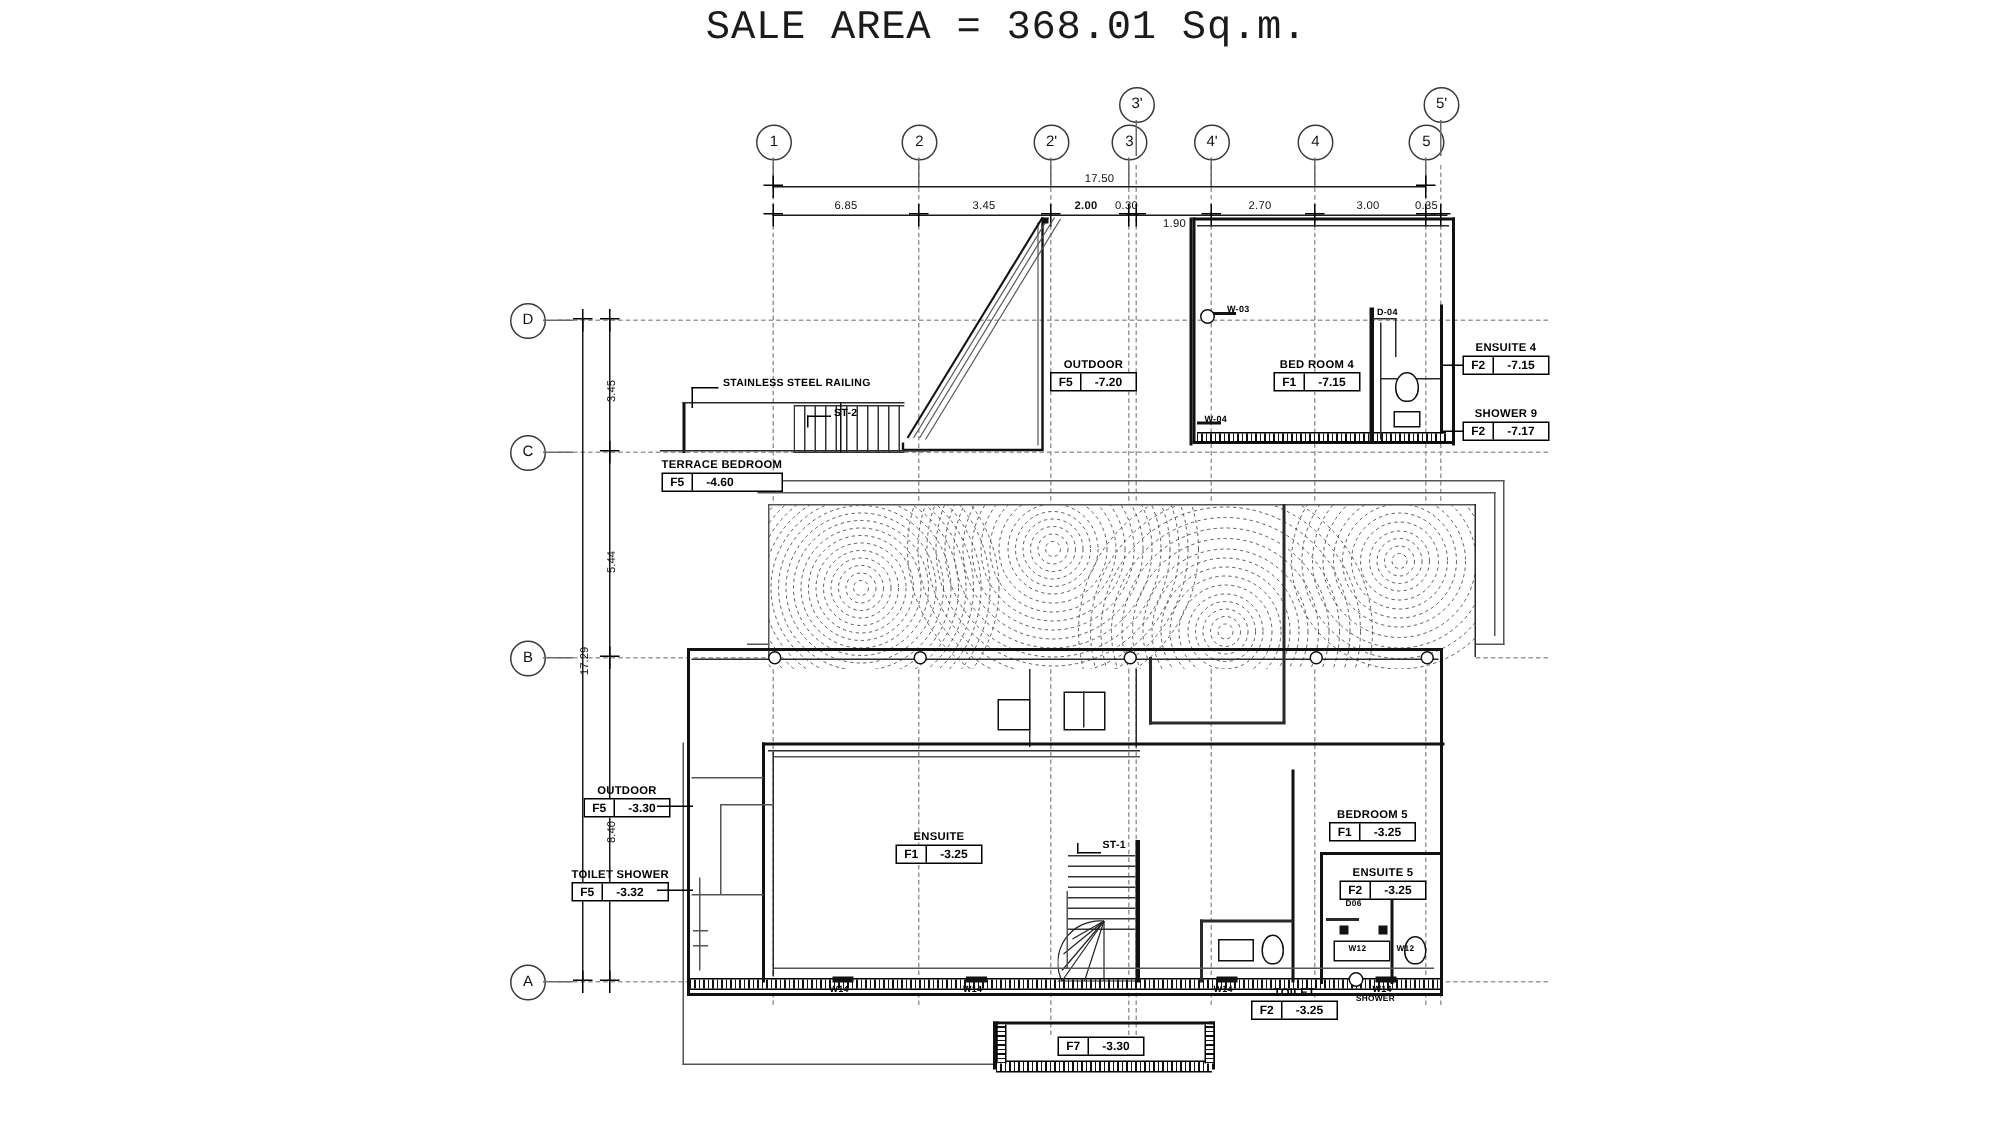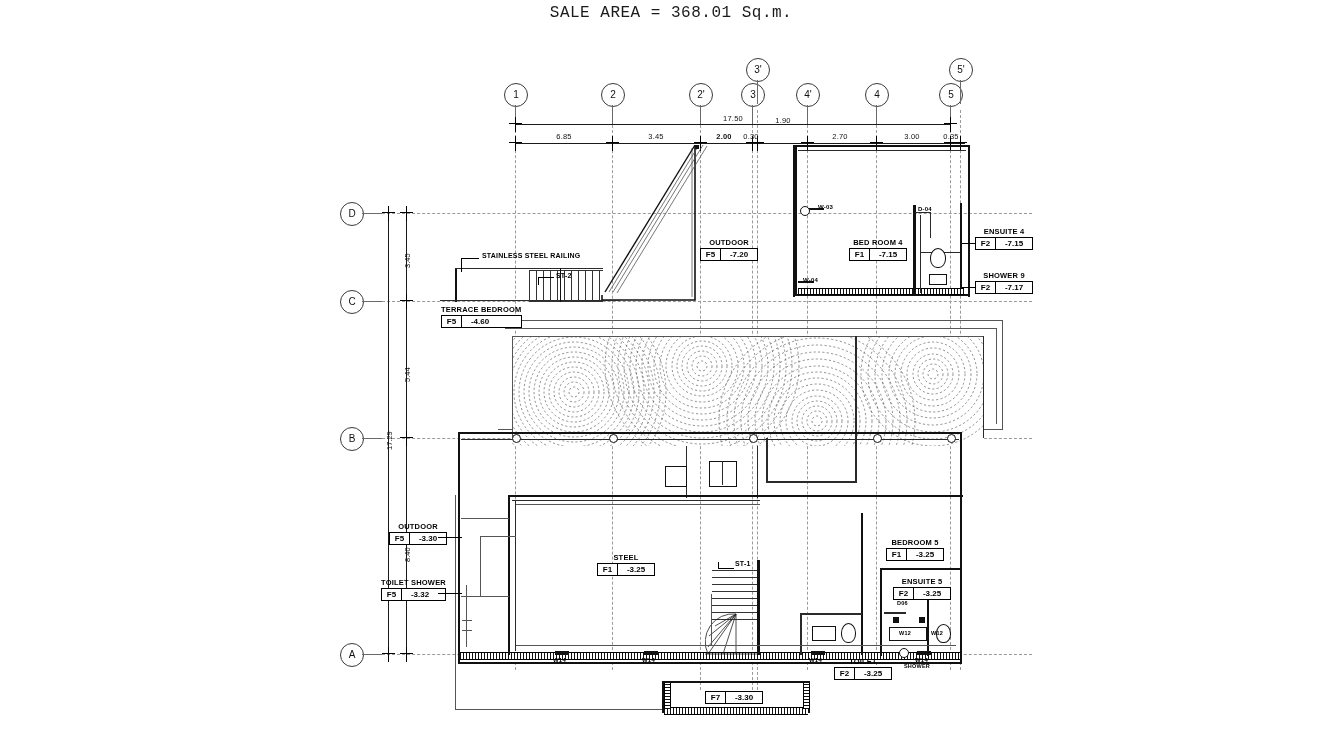--- a/index.html
+++ b/index.html
@@ -3,21 +3,21 @@
 <meta charset="utf-8">
 <style>
   html,body{margin:0;padding:0;background:#ffffff;}
   body{width:1342px;height:754px;overflow:hidden;
        font-family:"Liberation Sans",sans-serif;color:#000;}
   #stage{position:relative;width:1342px;height:754px;}
 
   
   #title{position:absolute;left:0;top:4px;width:1342px;text-align:center;
          font-family:"Liberation Mono","DejaVu Sans Mono",monospace;
-         font-size:16px;letter-spacing:.5px;color:#1b1b1b;}
+         font-size:27px;letter-spacing:.5px;color:#1b1b1b;}
 
   
   .ln{position:absolute;background:#000;}
   .thin{background:#555;}
   .mid{background:#2a2a2a;}
   .wall{background:#111;}
 
   
   .gridv{position:absolute;width:0;border-left:1px dashed #9a9a9a;}
   .gridh{position:absolute;height:0;border-top:1px dashed #9a9a9a;}
@@ -136,21 +136,21 @@
   <div class="tick" style="left:753px;top:139px;"></div>
   <div class="tick" style="left:803px;top:139px;"></div>
   <div class="tick" style="left:872px;top:139px;"></div>
   <div class="tick" style="left:946px;top:139px;"></div>
   <div class="tick" style="left:956px;top:139px;"></div>
 
   <div class="dimtxt" style="left:544px;top:132px;width:40px;">6.85</div>
   <div class="dimtxt" style="left:636px;top:132px;width:40px;">3.45</div>
   <div class="dimtxt" style="left:706px;top:132px;width:36px;font-weight:bold;">2.00</div>
   <div class="dimtxt" style="left:737px;top:132px;width:28px;">0.30</div>
-  <div class="dimtxt" style="left:765px;top:116px;width:36px;">1.90</div>
+  <div class="dimtxt" style="left:765px;top:144px;width:36px;">1.90</div>
   <div class="dimtxt" style="left:822px;top:132px;width:36px;">2.70</div>
   <div class="dimtxt" style="left:894px;top:132px;width:36px;">3.00</div>
   <div class="dimtxt" style="left:937px;top:132px;width:28px;">0.35</div>
 
   <div class="dimlinev" style="left:388px;top:213px;height:441px;"></div>
   <div class="tick" style="left:384px;top:209px;"></div>
   <div class="tick" style="left:384px;top:650px;"></div>
   <div class="dimtxtv" style="left:385px;top:450px;">17.29</div>
 
   <div class="dimlinev" style="left:406px;top:213px;height:441px;"></div>
@@ -463,21 +463,21 @@
   <div class="tag" style="left:381px;top:578px;">
     <div class="nm">TOILET SHOWER</div>
     <div class="bx">
         <span class="c1">F5</span>
         <span class="c2">-3.32</span>
       </div>
   </div>
   <div class="lead" style="left:438px;top:593px;width:24px;height:1px;"></div>
 
   <div class="tag" style="left:597px;top:553px;">
-    <div class="nm">STEEL</div>
+    <div class="nm">ENSUITE</div>
     <div class="bx">
         <span class="c1">F1</span>
         <span class="c2">-3.25</span>
       </div>
   </div>
 
   <div class="tag" style="left:886px;top:538px;">
     <div class="nm">BEDROOM 5</div>
     <div class="bx">
         <span class="c1">F1</span>

